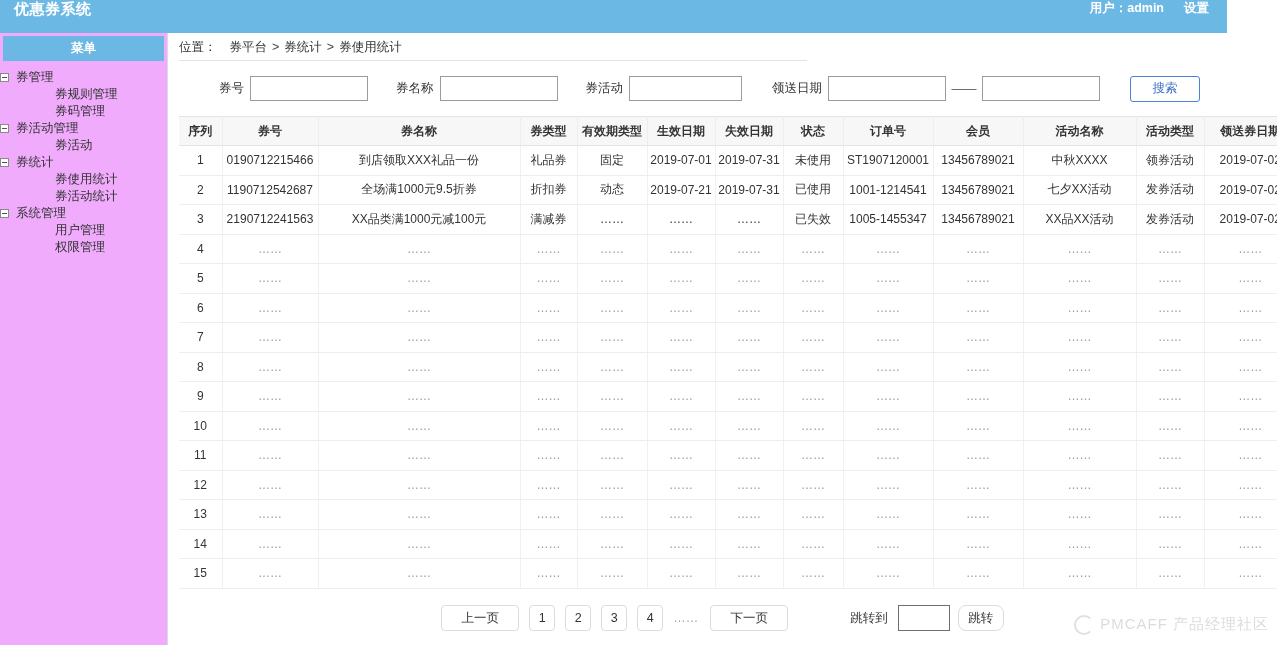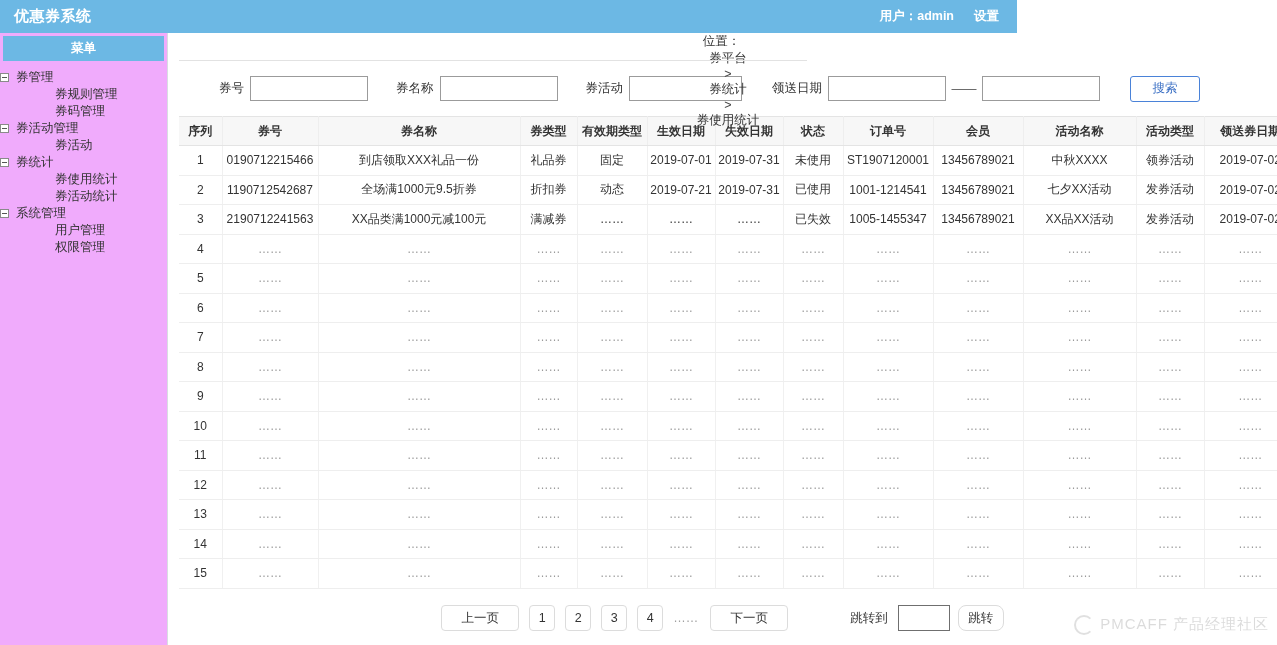--- a/index.html
+++ b/index.html
@@ -8,23 +8,23 @@
     width: 1277px; height: 645px;
     overflow: hidden;
     background: #ffffff;
     font-family: "Liberation Sans", "DejaVu Sans", sans-serif;
     color: #333333;
   }
 
   
   .appbar {
     position: absolute; left: 0; top: 0;
-    width: 1017px; height: 33px;
+    width: 1227px; height: 33px;
     background: #6cb8e4;
-    display: flex; align-items: center;
+    display: flex; align-items: flex-start;
   }
   .appbar-title {
     margin-left: 14px;
     color: #ffffff;
     font-size: 15px;
     font-weight: bold;
     letter-spacing: 0.5px;
   }
   .appbar-right {
     margin-left: auto;
@@ -91,21 +91,20 @@
   }
 
   .breadcrumb-wrap {
     position: relative;
     height: 28px;
     margin: 0 0 0 0;
     display: flex; align-items: center;
     padding-left: 11px;
     font-size: 12.5px;
     color: #333;
-    flex-direction: column;
   }
   .breadcrumb-wrap::after {
     content: "";
     position: absolute;
     left: 11px; right: 470px; bottom: 0;
     height: 1px;
     background: #e2e2e2;
   }
   .bc-label { margin-right: 13px; }
   .bc-item { white-space: nowrap; }

